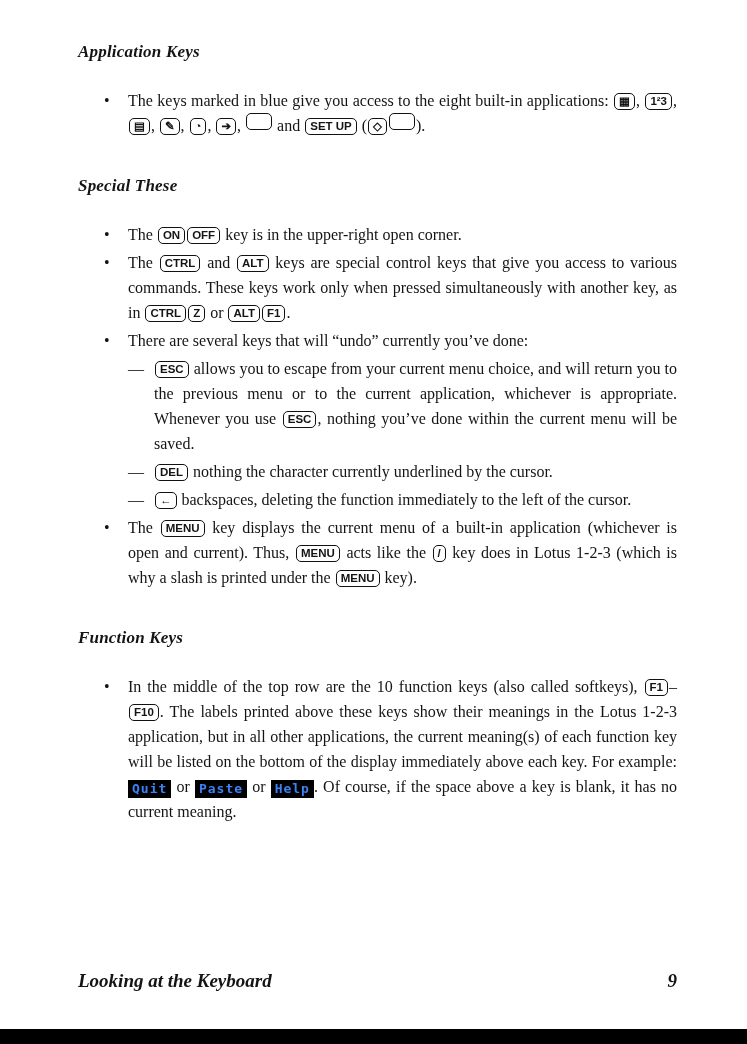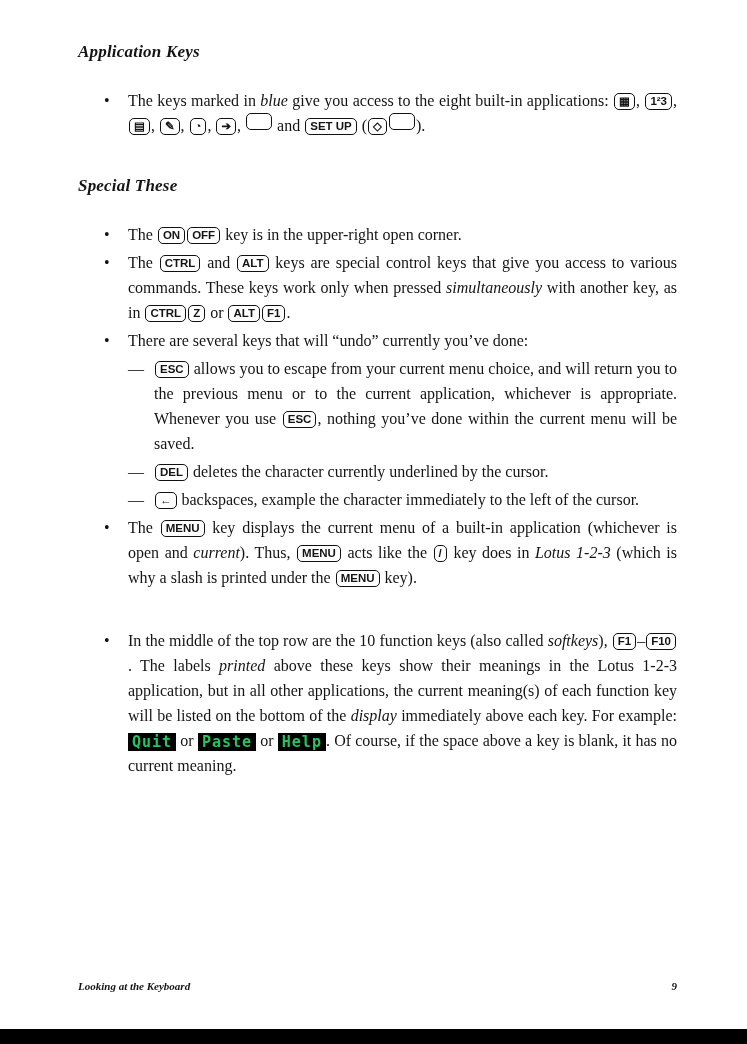--- a/index.html
+++ b/index.html
@@ -37,56 +37,56 @@
   .item .marker {
     flex: 0 0 24px;
     text-align: left;
   }
   .item.indent-1 { margin-left: 50px; }
   .item.indent-1 .marker { flex: 0 0 26px; }
   .item-body {
     flex: 1;
     text-align: justify;
   }
-  .em { font-style: italic; }
+  .em { }
   .keycap {
     display: inline-block;
     font-family: "Liberation Sans", sans-serif;
     font-weight: bold;
     font-size: 11.5px;
     line-height: 13px;
     padding: 1px 4px 1px 4px;
     border: 1.5px solid #111;
     border-radius: 5px;
     vertical-align: 1px;
     white-space: nowrap;
     margin: 0 1px;
     min-height: 13px;
   }
   .keycap.blank { min-width: 16px; }
   .inverse {
     display: inline-block;
     background: #000;
-    color: #22c55e;
+    color: #3b82f6;
     font-family: "DejaVu Sans Mono", monospace;
     font-weight: bold;
-    font-size: 15px;
+    font-size: 13px;
     line-height: 16px;
     padding: 1px 4px;
     letter-spacing: 1px;
     vertical-align: -1px;
   }
   .footer {
     position: absolute;
     left: 78px;
     right: 70px;
     bottom: 52px;
     display: flex;
     justify-content: space-between;
-    font-size: 11px;
+    font-size: 19px;
     font-style: italic;
     font-weight: bold;
   }
   .scan-edge {
     position: absolute;
     left: 0; right: 0; bottom: 0;
     height: 15px;
     background: #000;
   }
 </style>
@@ -115,32 +115,33 @@
         <div class="item">
           <span class="marker">•</span>
           <span class="item-body"><span class="run">There are several keys that will “undo” currently you’ve done:</span></span>
         </div>
         <div class="item indent-1">
           <span class="marker">—</span>
           <span class="item-body"><span class="keycap">ESC</span><span class="run"> allows you to escape from your current menu choice, and will return you to the previous menu or to the current application, whichever is appropriate.  Whenever you use </span><span class="keycap">ESC</span><span class="run">, nothing you’ve done within the current menu will be saved.</span></span>
         </div>
         <div class="item indent-1">
           <span class="marker">—</span>
-          <span class="item-body"><span class="keycap">DEL</span><span class="run"> deletes the character currently underlined by the cursor.</span></span>
+          <span class="item-body"><span class="keycap">DEL</span><span class="run"> nothing the character currently underlined by the cursor.</span></span>
         </div>
         <div class="item indent-1">
           <span class="marker">—</span>
-          <span class="item-body"><span class="keycap">←</span><span class="run"> backspaces, example the character immediately to the left of the cursor.</span></span>
+          <span class="item-body"><span class="keycap">←</span><span class="run"> backspaces, deleting the function immediately to the left of the cursor.</span></span>
         </div>
         <div class="item">
           <span class="marker">•</span>
           <span class="item-body"><span class="run">The </span><span class="keycap">MENU</span><span class="run"> key displays the current menu of a built-in application (whichever is open and </span><span class="em">current</span><span class="run">).  Thus, </span><span class="keycap">MENU</span><span class="run"> acts like the </span><span class="keycap">/</span><span class="run"> key does in </span><span class="em">Lotus 1-2-3</span><span class="run"> (which is why a slash is printed under the </span><span class="keycap">MENU</span><span class="run"> key).</span></span>
         </div>
       </section>
       <section class="doc-section">
+        <h2 class="section-heading">Function Keys</h2>
         <div class="item">
           <span class="marker">•</span>
           <span class="item-body"><span class="run">In the middle of the top row are the 10 function keys (also called </span><span class="em">softkeys</span><span class="run">), </span><span class="keycap">F1</span><span class="run">–</span><span class="keycap">F10</span><span class="run">.  The labels </span><span class="em">printed</span><span class="run"> above these keys show their meanings in the Lotus 1-2-3 application, but in all other applications, the current meaning(s) of each function key will be listed on the bottom of the </span><span class="em">display</span><span class="run"> immediately above each key.  For example: </span><span class="inverse">Quit</span><span class="run"> or </span><span class="inverse">Paste</span><span class="run"> or </span><span class="inverse">Help</span><span class="run">.  Of course, if the space above a key is blank, it has no current meaning.</span></span>
         </div>
       </section>
     </div>
   <div class="footer">
     <span>Looking at the Keyboard</span>
     <span>9</span>
   </div>

